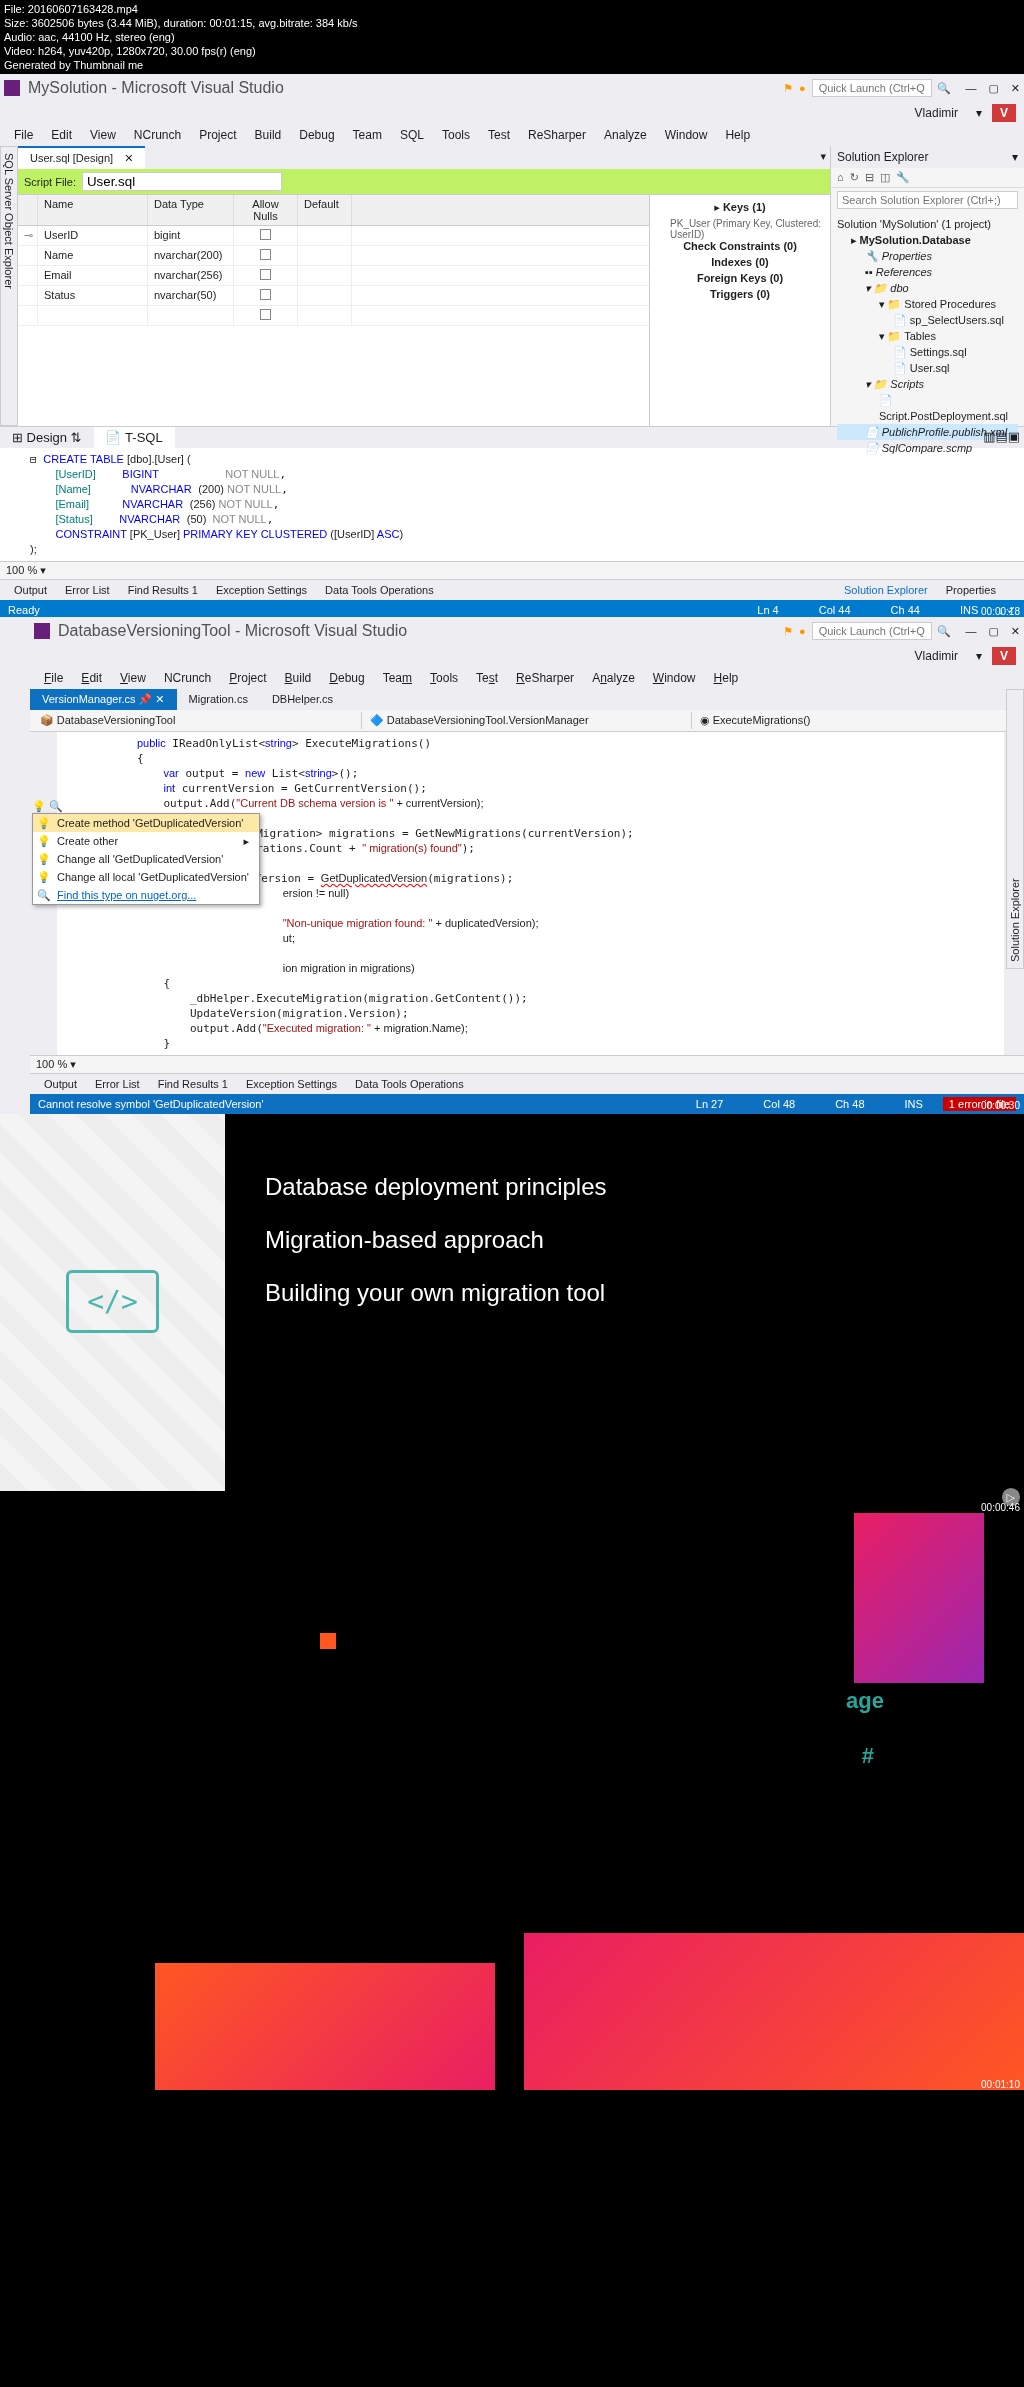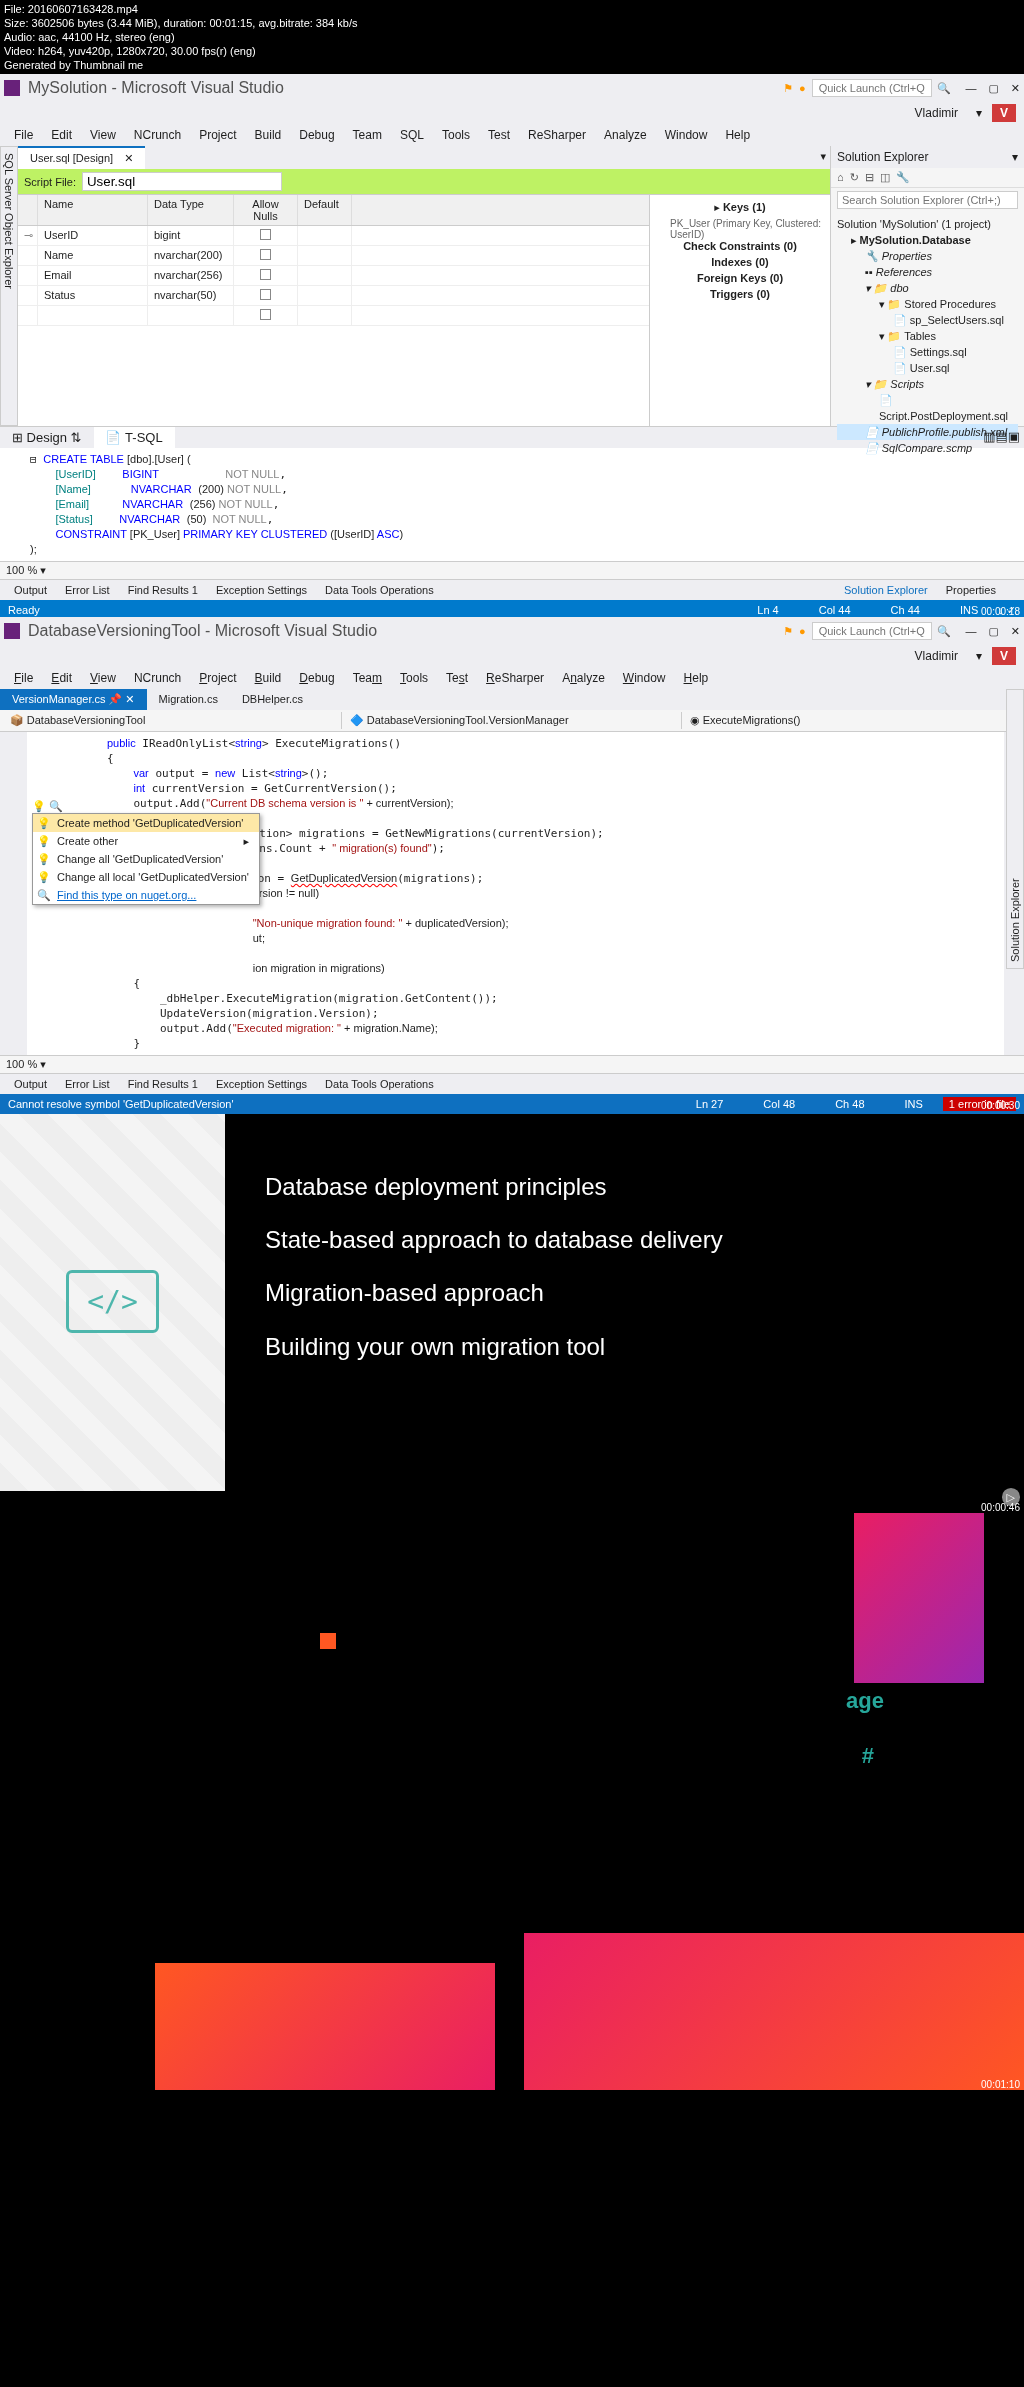--- a/index.html
+++ b/index.html
@@ -297,21 +297,21 @@
     <span class="left">Ready</span>
     <span class="seg">Ln 4</span>
     <span class="seg">Col 44</span>
     <span class="seg">Ch 44</span>
     <span class="seg">INS</span>
     <span>↓ ✓</span>
   </div>
 </div>
 <div class="timestamp">00:00:18</div>
 
-<div class="vs-window" style="position:relative;">
+<div class="vs-window" style="position:relative;padding-left:30px;">
   <div class="titlebar">
     <div class="vs-icon"></div>
     <div class="title">DatabaseVersioningTool - Microsoft Visual Studio</div>
     <span class="flag-icon">⚑</span>
     <span style="color:#f90;margin:0 6px;">●</span>
     <input class="search-box" placeholder="Quick Launch (Ctrl+Q)" style="">
     <span style="margin:0 6px;">🔍</span>
     <div class="window-controls">
       <span>—</span>
       <span>▢</span>
@@ -411,21 +411,20 @@
 <div class="timestamp">00:00:30</div>
 
 <div class="slide">
   <div class="slide-left">
     <div class="laptop">
       <div class="code-icon">&lt;/&gt;</div>
     </div>
   </div>
   <div class="slide-right">
     <p>Database deployment principles</p>
-    <p>State-based approach to database delivery</p>
     <p>Migration-based approach</p>
     <p>Building your own migration tool</p>
   </div>
 </div>
 <div style="text-align:right;padding:0 4px;background:#000;">
   <span style="background:#888;border-radius:50%;padding:3px 5px;">▷</span>
 </div>
 <div class="timestamp" style="margin-top:-2px;">00:00:46</div>
 
 <div class="geo">

